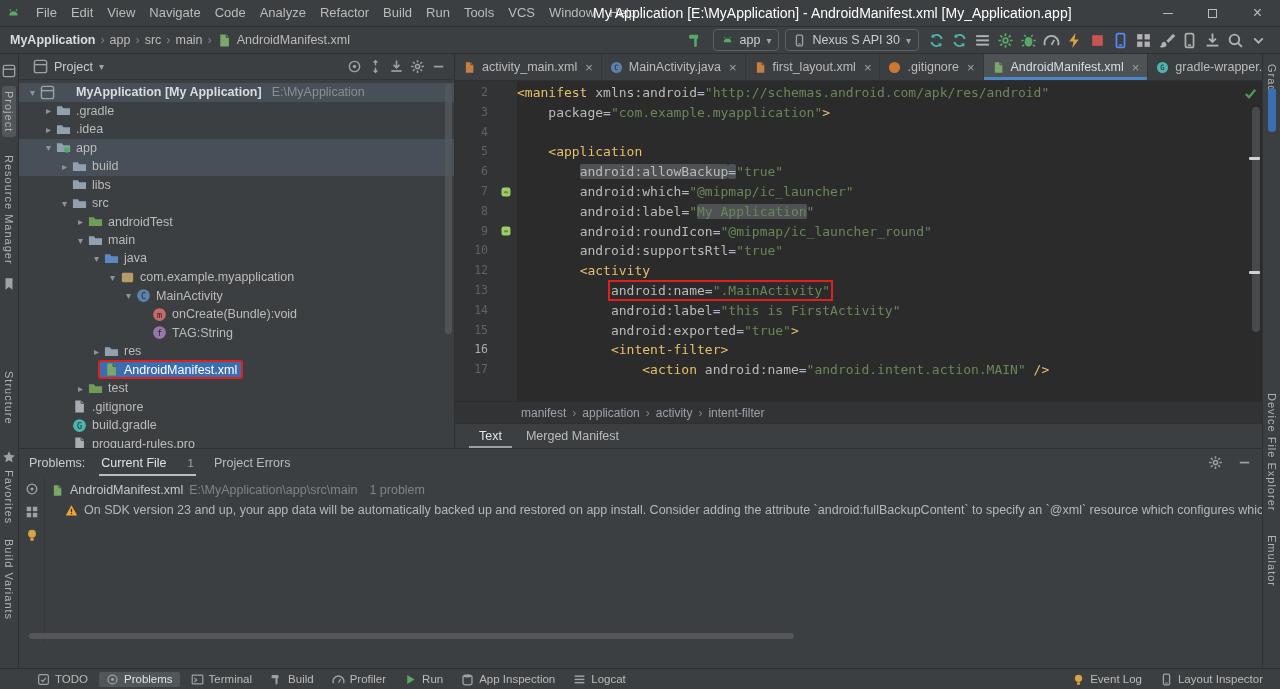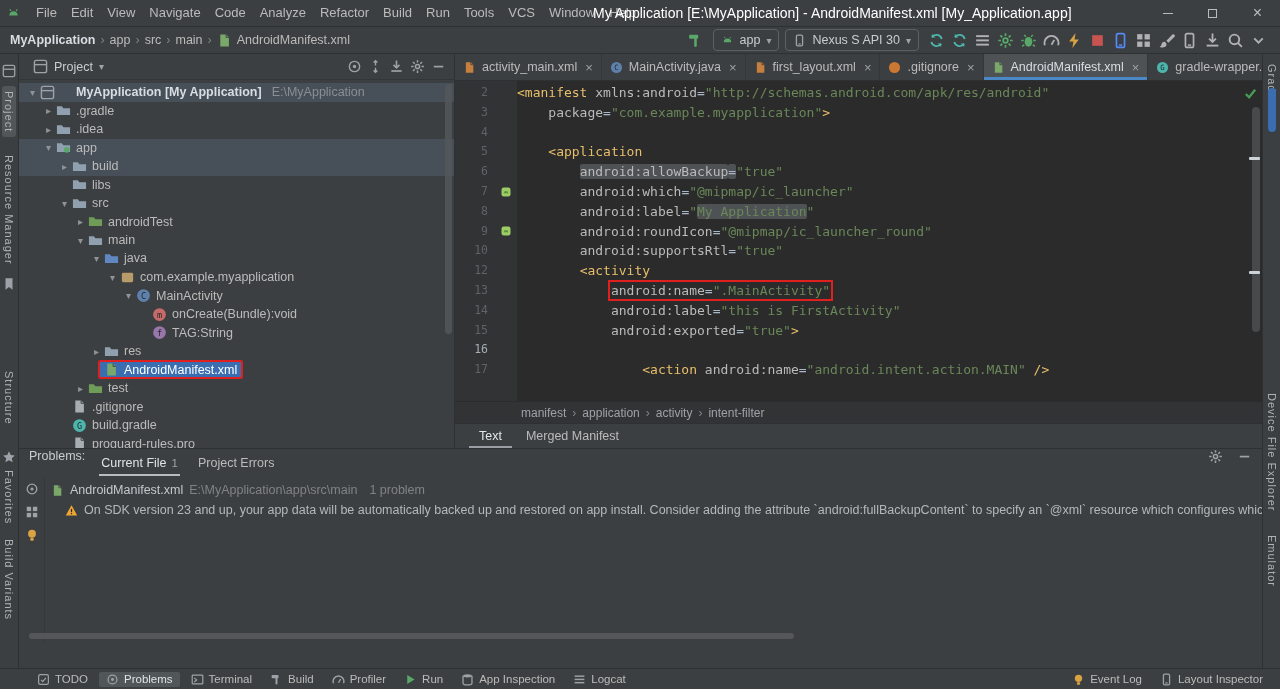--- a/index.html
+++ b/index.html
@@ -92,23 +92,23 @@
   .vmark{position:absolute;right:2px;width:11px;height:3px;background:#ced3d7;border-radius:1px}
   .m1{top:76px}.m2{top:190px}
 
   .ecrumbs{height:22px;flex:none;background:#313335;border-top:1px solid #2a2c2e;display:flex;align-items:center;gap:6px;padding-left:66px;font-size:12px;color:#9da2a8}
   .eviewtabs{height:25px;flex:none;background:#3c3f41;border-top:1px solid #2e3133;display:flex;align-items:stretch;gap:4px;padding-left:14px;font-size:12.5px}
   .vtab{display:flex;align-items:center;padding:0 10px;color:#bbbbbb}
   .vtab.active{color:#e3e6e9;box-shadow:inset 0 -2px 0 #9aa0a6}
 
   
   .problems{height:196px;flex:none;border-top:1px solid #2e3133;background:#3c3f41;display:flex;flex-direction:column}
-  .prhead{height:27px;flex:none;display:flex;padding:0 10px;gap:14px}
+  .prhead{height:27px;flex:none;display:flex;align-items:center;padding:0 10px;gap:14px}
   .prtitle{color:#c7cdd3}
-  .prtab{display:flex;align-items:center;gap:5px;height:100%;padding:0 2px;color:#bbbbbb}
+  .prtab{display:flex;align-items:center;gap:21px;height:100%;padding:0 2px;color:#bbbbbb}
   .prtab.active{box-shadow:inset 0 -2px 0 #b6bcc2;color:#dfe3e6}
   .prbadge{color:#9da2a8;font-size:11.5px}
   .prhead .spacer{flex:1}
   .prbody{flex:1;display:flex;min-height:0;position:relative}
   .prcol{width:26px;flex:none;display:flex;flex-direction:column;align-items:center;gap:9px;padding-top:6px;border-right:1px solid #36393b}
   .prcol .icon{width:14px;height:14px}
   .prcontent{flex:1;min-width:0;padding:4px 0 0 6px}
   .prrow{height:20px;display:flex;align-items:center;gap:6px;white-space:nowrap;overflow:hidden}
   .prfile{color:#c2c8ce}
   .prpath{color:#808386}
@@ -764,20 +764,21 @@
                 <span class="ctext"><span class="tk-p">            </span><span class="tk-a">android:label</span><span class="tk-p">=</span><span class="tk-s">"this is FirstActivity"</span></span>
               </div>
               <div class="cl">
                 <span class="ln">15</span>
                 <span class="gslot"></span>
                 <span class="ctext"><span class="tk-p">            </span><span class="tk-a">android:exported</span><span class="tk-p">=</span><span class="tk-s">"true"</span><span class="tk-t">&gt;</span></span>
               </div>
               <div class="cl">
                 <span class="ln caret">16</span>
                 <span class="gslot"></span>
+                <span class="ctext"><span class="tk-p">            </span><span class="tk-t">&lt;intent-filter&gt;</span></span>
               </div>
               <div class="cl">
                 <span class="ln">17</span>
                 <span class="gslot"></span>
                 <span class="ctext"><span class="tk-p">                </span><span class="tk-t">&lt;action </span><span class="tk-a">android:name</span><span class="tk-p">=</span><span class="tk-s">"android.intent.action.MAIN"</span><span class="tk-t"> /&gt;</span></span>
               </div>
             </div>
           <div class="ecrumbs" id="ecrumbs">
               <span>manifest</span>
               <span class="crumb-sep">›</span>

